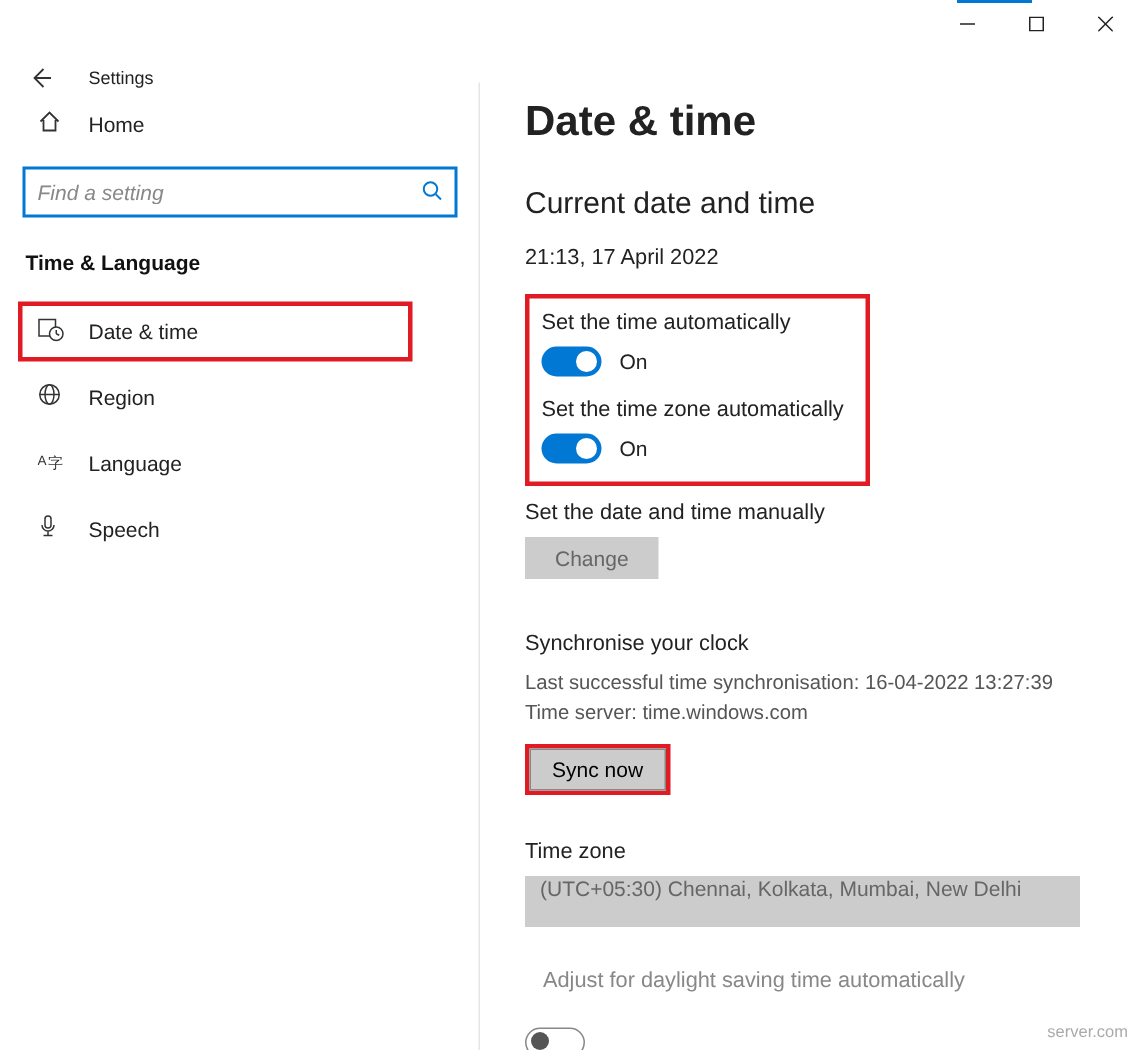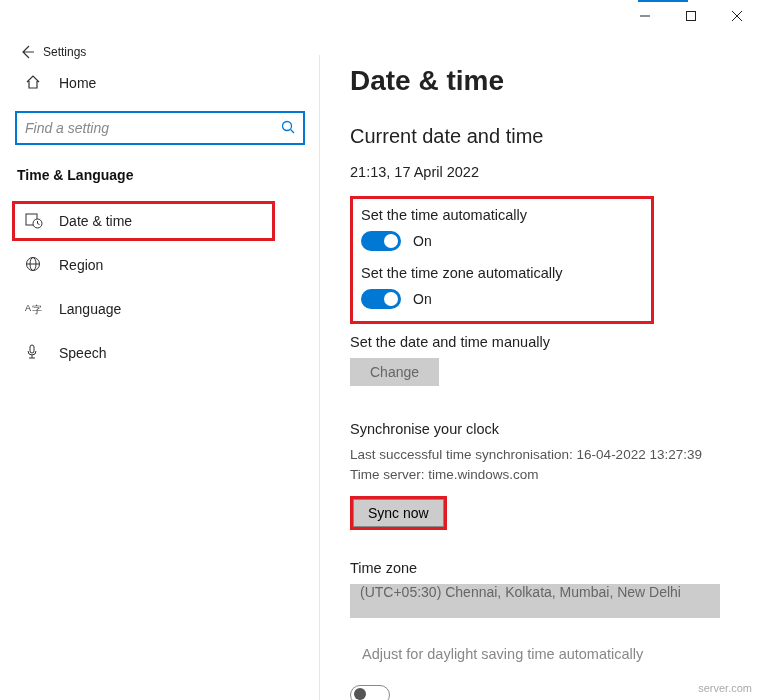--- a/index.html
+++ b/index.html
@@ -1,20 +1,20 @@
 <!DOCTYPE html>
 <html><head>
 <meta charset="utf-8">
 <style>
   * { box-sizing: border-box; margin: 0; padding: 0; font-family: "Segoe UI", -apple-system, sans-serif; }
   body { width: 760px; height: 700px; background: #fff; overflow: hidden; position: relative; }
   .titlebar { height: 32px; display: flex; align-items: center; justify-content: flex-end; padding-right: 0; }
   .titlebar .accent { position: absolute; top: 0; right: 72px; width: 50px; height: 2px; background: #0078d4; }
   .winbtn { width: 46px; height: 32px; display: flex; align-items: center; justify-content: center; color: #222; font-size: 10px; }
-  .header-row { display: flex; align-items: center; height: 40px; padding-left: 15px; gap: 4px; }
+  .header-row { display: flex; align-items: center; height: 40px; padding-left: 15px; gap: 20px; }
   .back-btn { width: 24px; height: 24px; display: flex; align-items: center; justify-content: center; font-size: 16px; color: #333; }
   .app-title { font-size: 12px; color: #222; }
   .main { display: flex; position: absolute; top: 55px; left: 0; right: 0; bottom: 0; }
   .sidebar { width: 320px; padding: 10px 15px 0 15px; position: relative; }
   .home-row { display: flex; align-items: center; gap: 16px; height: 36px; padding-left: 10px; }
   .home-row .icon { width: 18px; font-size: 15px; color: #333; }
   .home-row .label { font-size: 14px; color: #222; }
   .search-box { margin-top: 10px; border: 2px solid #0078d4; height: 34px; display: flex; align-items: center; padding: 0 8px; justify-content: space-between; }
   .search-box input { border: none; outline: none; flex: 1; font-size: 14px; font-style: italic; color: #666; font-family: Liberation Sans, sans-serif; }
   .search-box input::placeholder { color: #888; font-style: italic; }
@@ -22,21 +22,21 @@
   .cat-title { font-size: 14px; font-weight: 600; margin-top: 22px; padding-left: 2px; color: #111; }
   .nav-item { display: flex; align-items: center; gap: 16px; height: 40px; padding-left: 10px; margin-top: 4px; }
   .nav-item .icon { width: 18px; font-size: 15px; color: #333; }
   .nav-item .label { font-size: 14px; color: #222; }
   .nav-item.selected { border: 3px solid #e01b24; margin-left: -3px; margin-right: 30px; }
   .sep { position: absolute; top: 0; right: 0; bottom: 0; width: 1px; background: #e6e6e6; }
   .content { flex: 1; padding: 10px 30px 0 30px; color: #222; }
   .page-title { font-size: 28px; font-weight: 600; margin-bottom: 28px; }
   .sub-title { font-size: 20px; font-weight: 400; margin-bottom: 16px; }
   .datetime-val { font-size: 14.5px; margin-bottom: 16px; }
-  .hl-box { border: 3px solid #e01b24; padding: 8px 12px 12px 8px; margin-bottom: 8px; width: 304px; }
+  .hl-box { border: 3px solid #e01b24; padding: 8px 12px 12px 8px; margin-bottom: 8px; width: 230px; }
   .setting-label { font-size: 14.5px; color: #222; margin-bottom: 8px; }
   .toggle-row { display: flex; align-items: center; gap: 12px; margin-bottom: 14px; }
   .toggle-row:last-child { margin-bottom: 0; }
   .toggle { width: 40px; height: 20px; border-radius: 10px; position: relative; }
   .toggle.on { background: #0078d4; }
   .toggle.on::after { content: ""; position: absolute; right: 3px; top: 3px; width: 14px; height: 14px; border-radius: 50%; background: #fff; }
   .toggle.off { background: #fff; border: 1.5px solid #888; }
   .toggle.off::after { content: ""; position: absolute; left: 3px; top: 2px; width: 12px; height: 12px; border-radius: 50%; background: #555; }
   .toggle-state { font-size: 14px; }
   .manual-label { font-size: 14.5px; margin-top: 10px; margin-bottom: 8px; }

